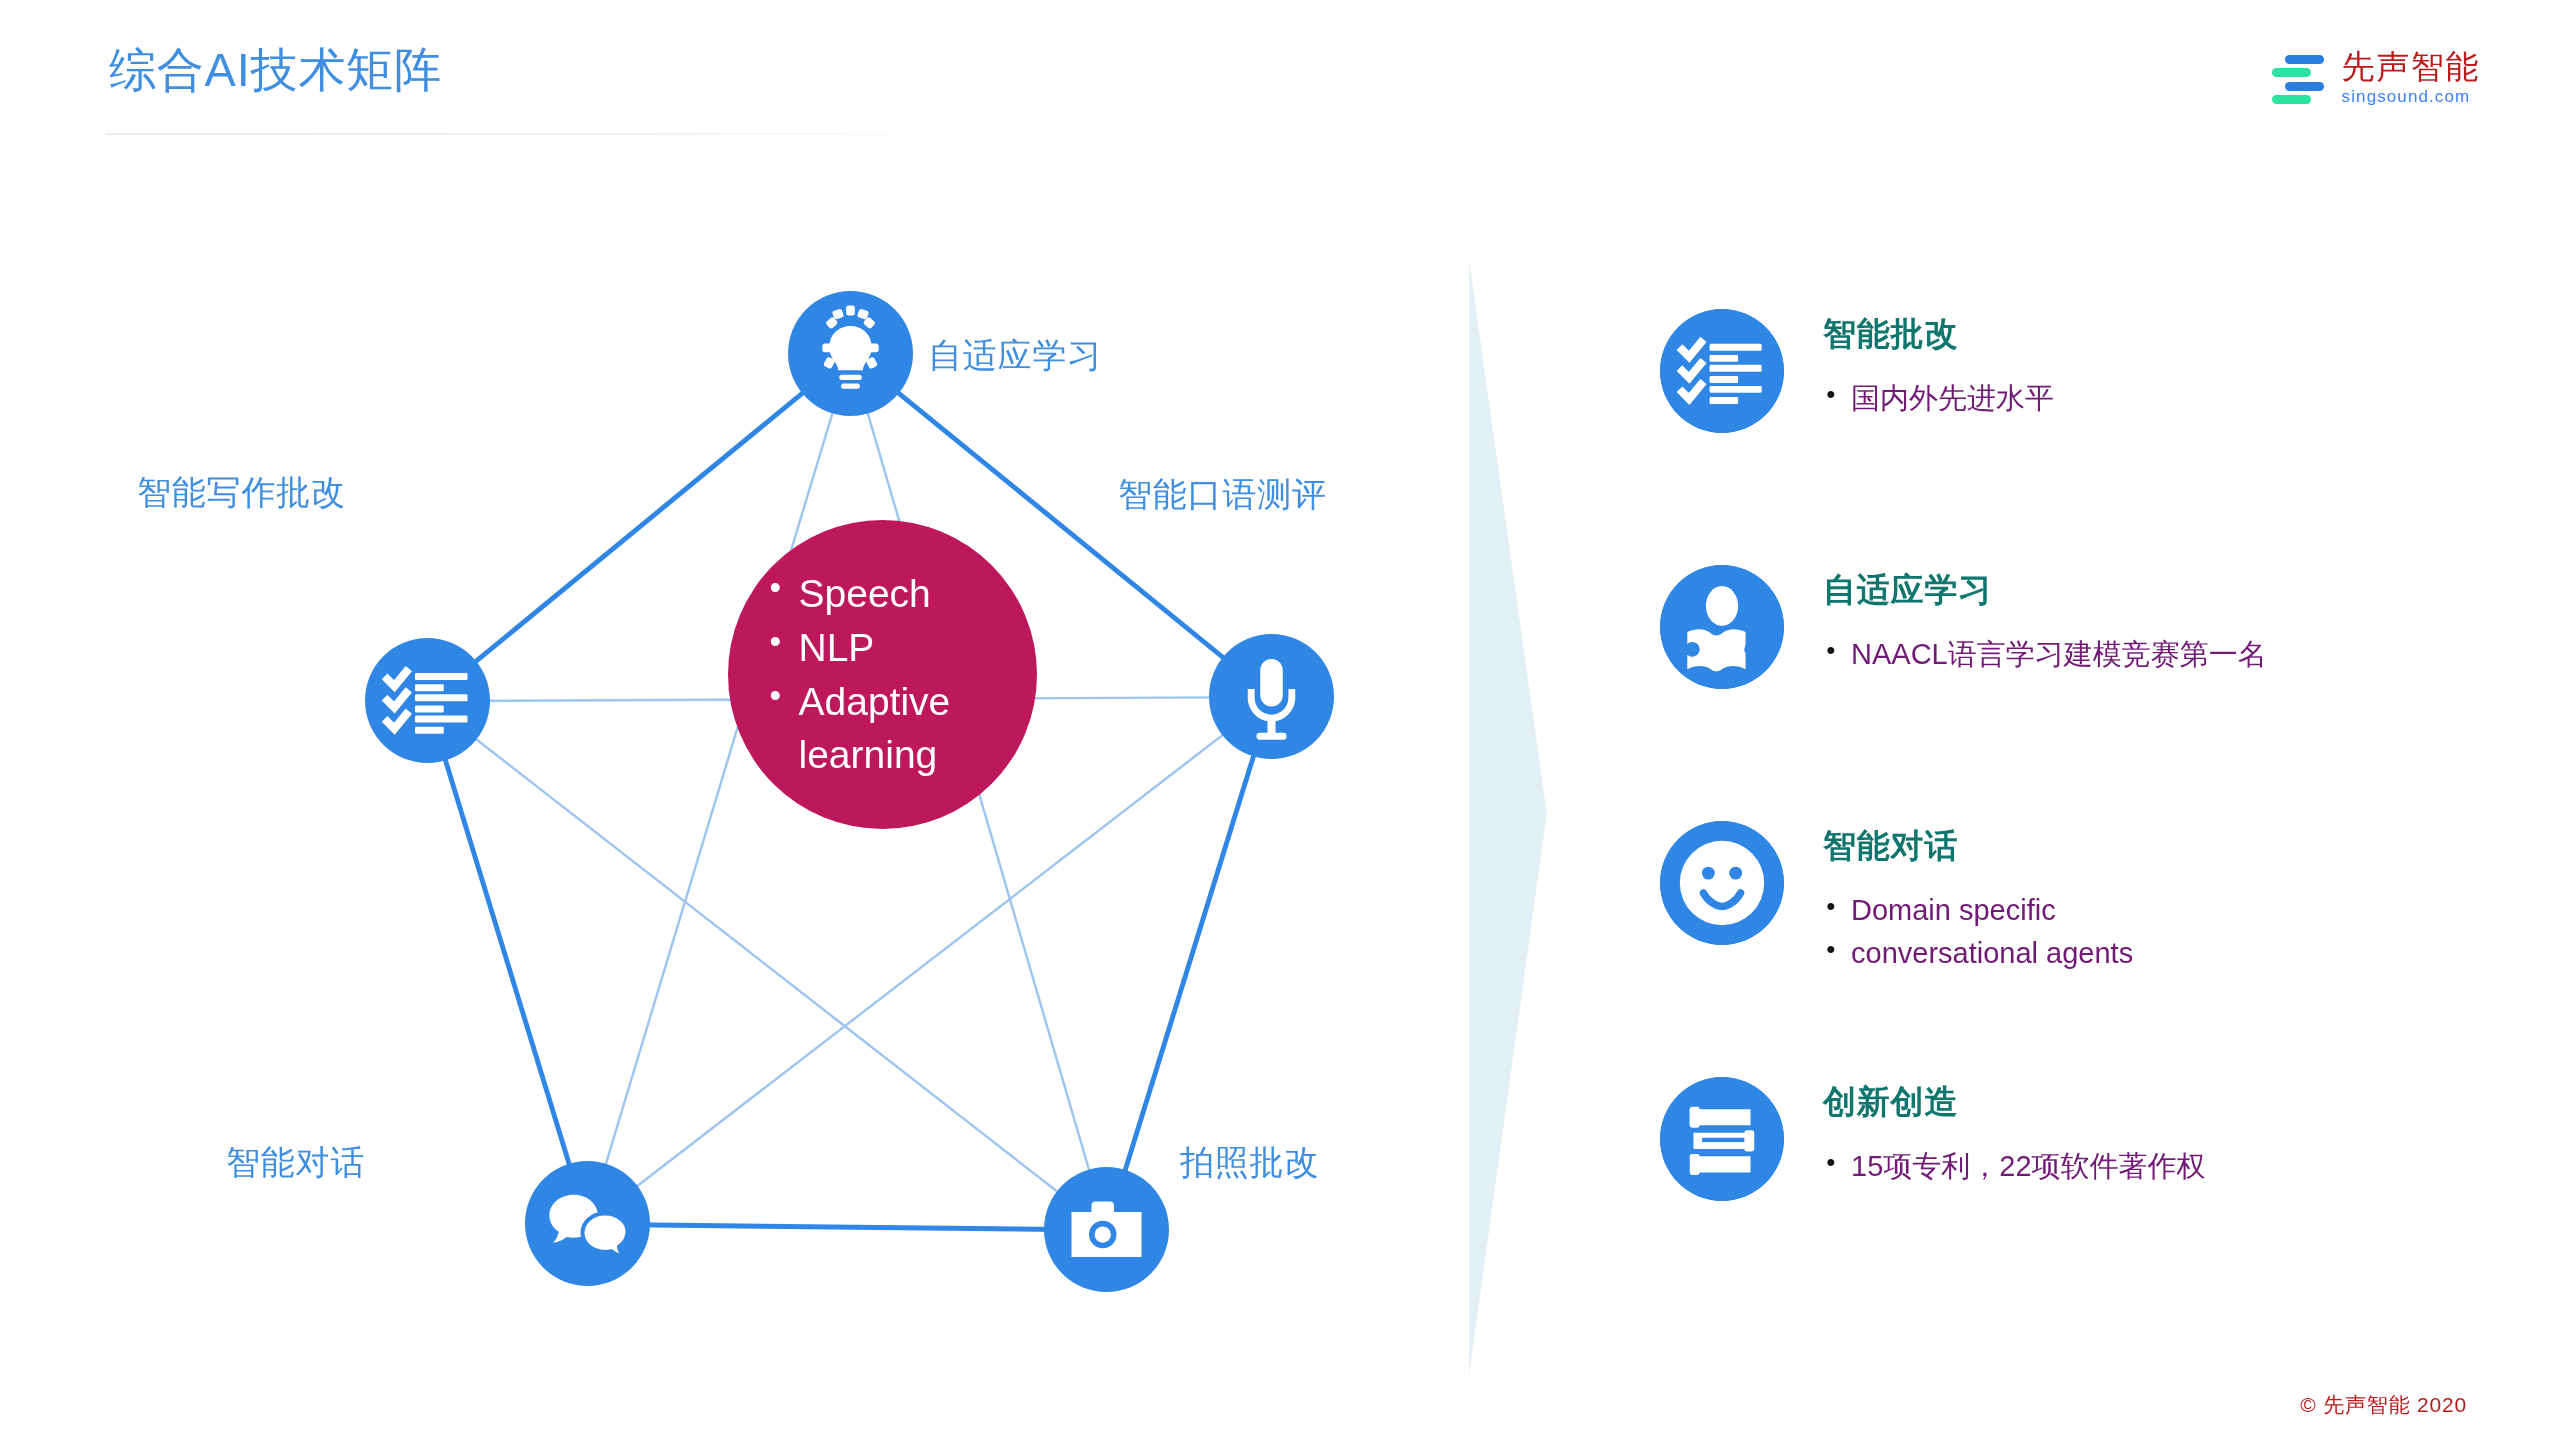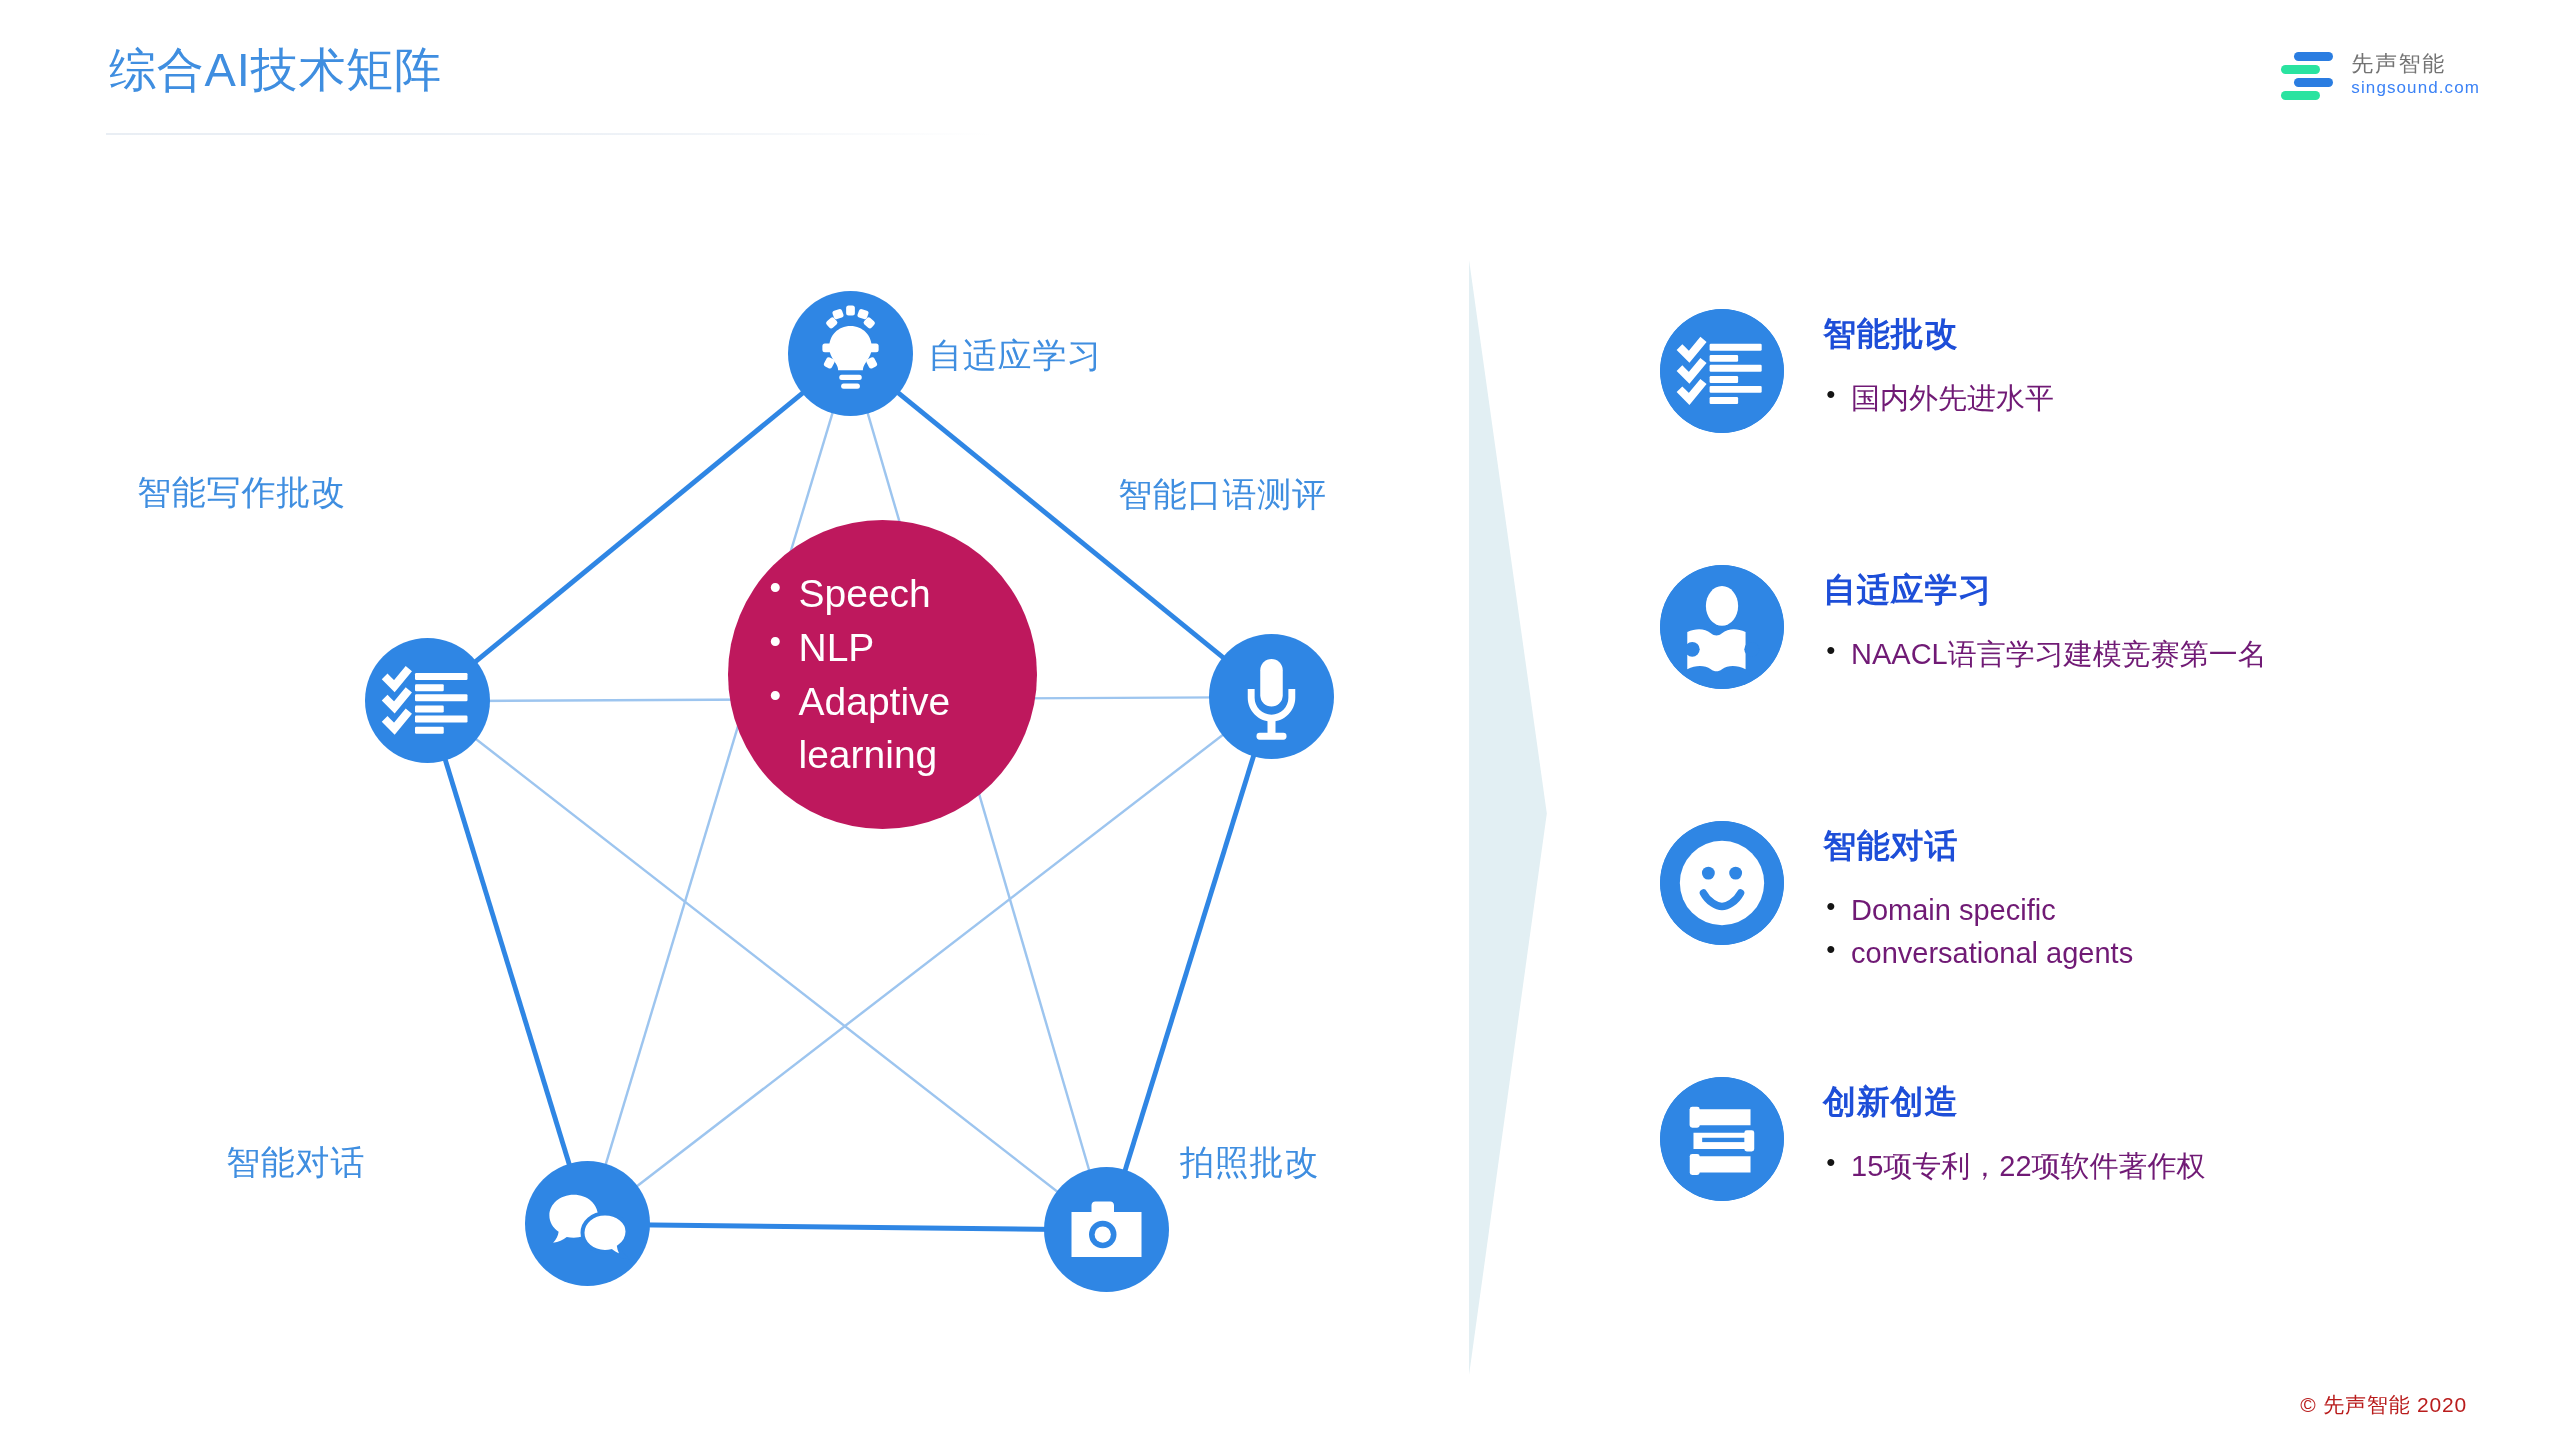--- a/index.html
+++ b/index.html
@@ -24,21 +24,21 @@
 
   
   .logo { position: absolute; right: 96px; top: 50px; display: flex; align-items: center; gap: 14.6px; }
   .logo-mark { position: relative; width: 57px; height: 50px; }
   .logo-mark i { position: absolute; height: 9px; border-radius: 4.9px; display: block; }
   .lm1 { top: 1.6px;  left: 14.6px; width: 39px; background: #2a7de1; }
   .lm2 { top: 14.6px; left: 1.6px;  width: 39px; background: #2ae3a0; }
   .lm3 { top: 28px; left: 14.6px; width: 39px; background: #2a7de1; }
   .lm4 { top: 41px; left: 1.6px;  width: 39px; background: #2ae3a0; }
   .logo-text { display: flex; flex-direction: column; align-items: flex-start; }
-  .logo-cn { font-size: 22px; color: #737373; letter-spacing: 1.6px; line-height: 1.05; }
+  .logo-cn { font-size: 33px; color: #b91c1c; letter-spacing: 1.6px; line-height: 1.05; }
   .logo-en { font-size: 17px; color: #3b82f6; letter-spacing: 1.1px; margin-top: 2.4px; }
 
   
   .footer {
     position: absolute; right: 109px; bottom: 29px;
     font-size: 21px; color: #b91c1c; letter-spacing: 0.8px; white-space: nowrap;
   }
 
   
   .diagram { position: absolute; left: 106px; top: 203px; width: 1383px; height: 1164px; }
@@ -66,21 +66,21 @@
   
   .right-panel { position: absolute; left: 1660px; top: 309px; width: 822px; }
   .feature { position: relative; min-height: 130px; margin-bottom: 126px; }
   .feature:last-child { margin-bottom: 0; }
   .feature-icon {
     position: absolute; left: 0; top: 0; width: 124px; height: 124px; border-radius: 50%;
     background: #2f86e4;
   }
   .feature-body { margin-left: 163px; padding-top: 3.3px; }
   .feature-title {
-    font-size: 33px; color: #1d4ed8; font-weight: 700; letter-spacing: 0.8px;
+    font-size: 33px; color: #0f766e; font-weight: 700; letter-spacing: 0.8px;
     margin-bottom: 21px; white-space: nowrap;
   }
   .feature-bullets { list-style: none; }
   .feature-bullets li {
     position: relative; padding-left: 28px; font-size: 29px; color: #701a75;
     line-height: 1.42; margin-bottom: 1.6px;
   }
   .feature-bullets li::before {
     content: "\2022"; position: absolute; left: 3.3px; top: -2.4px; font-size: 26px; color: #141414;
   }

